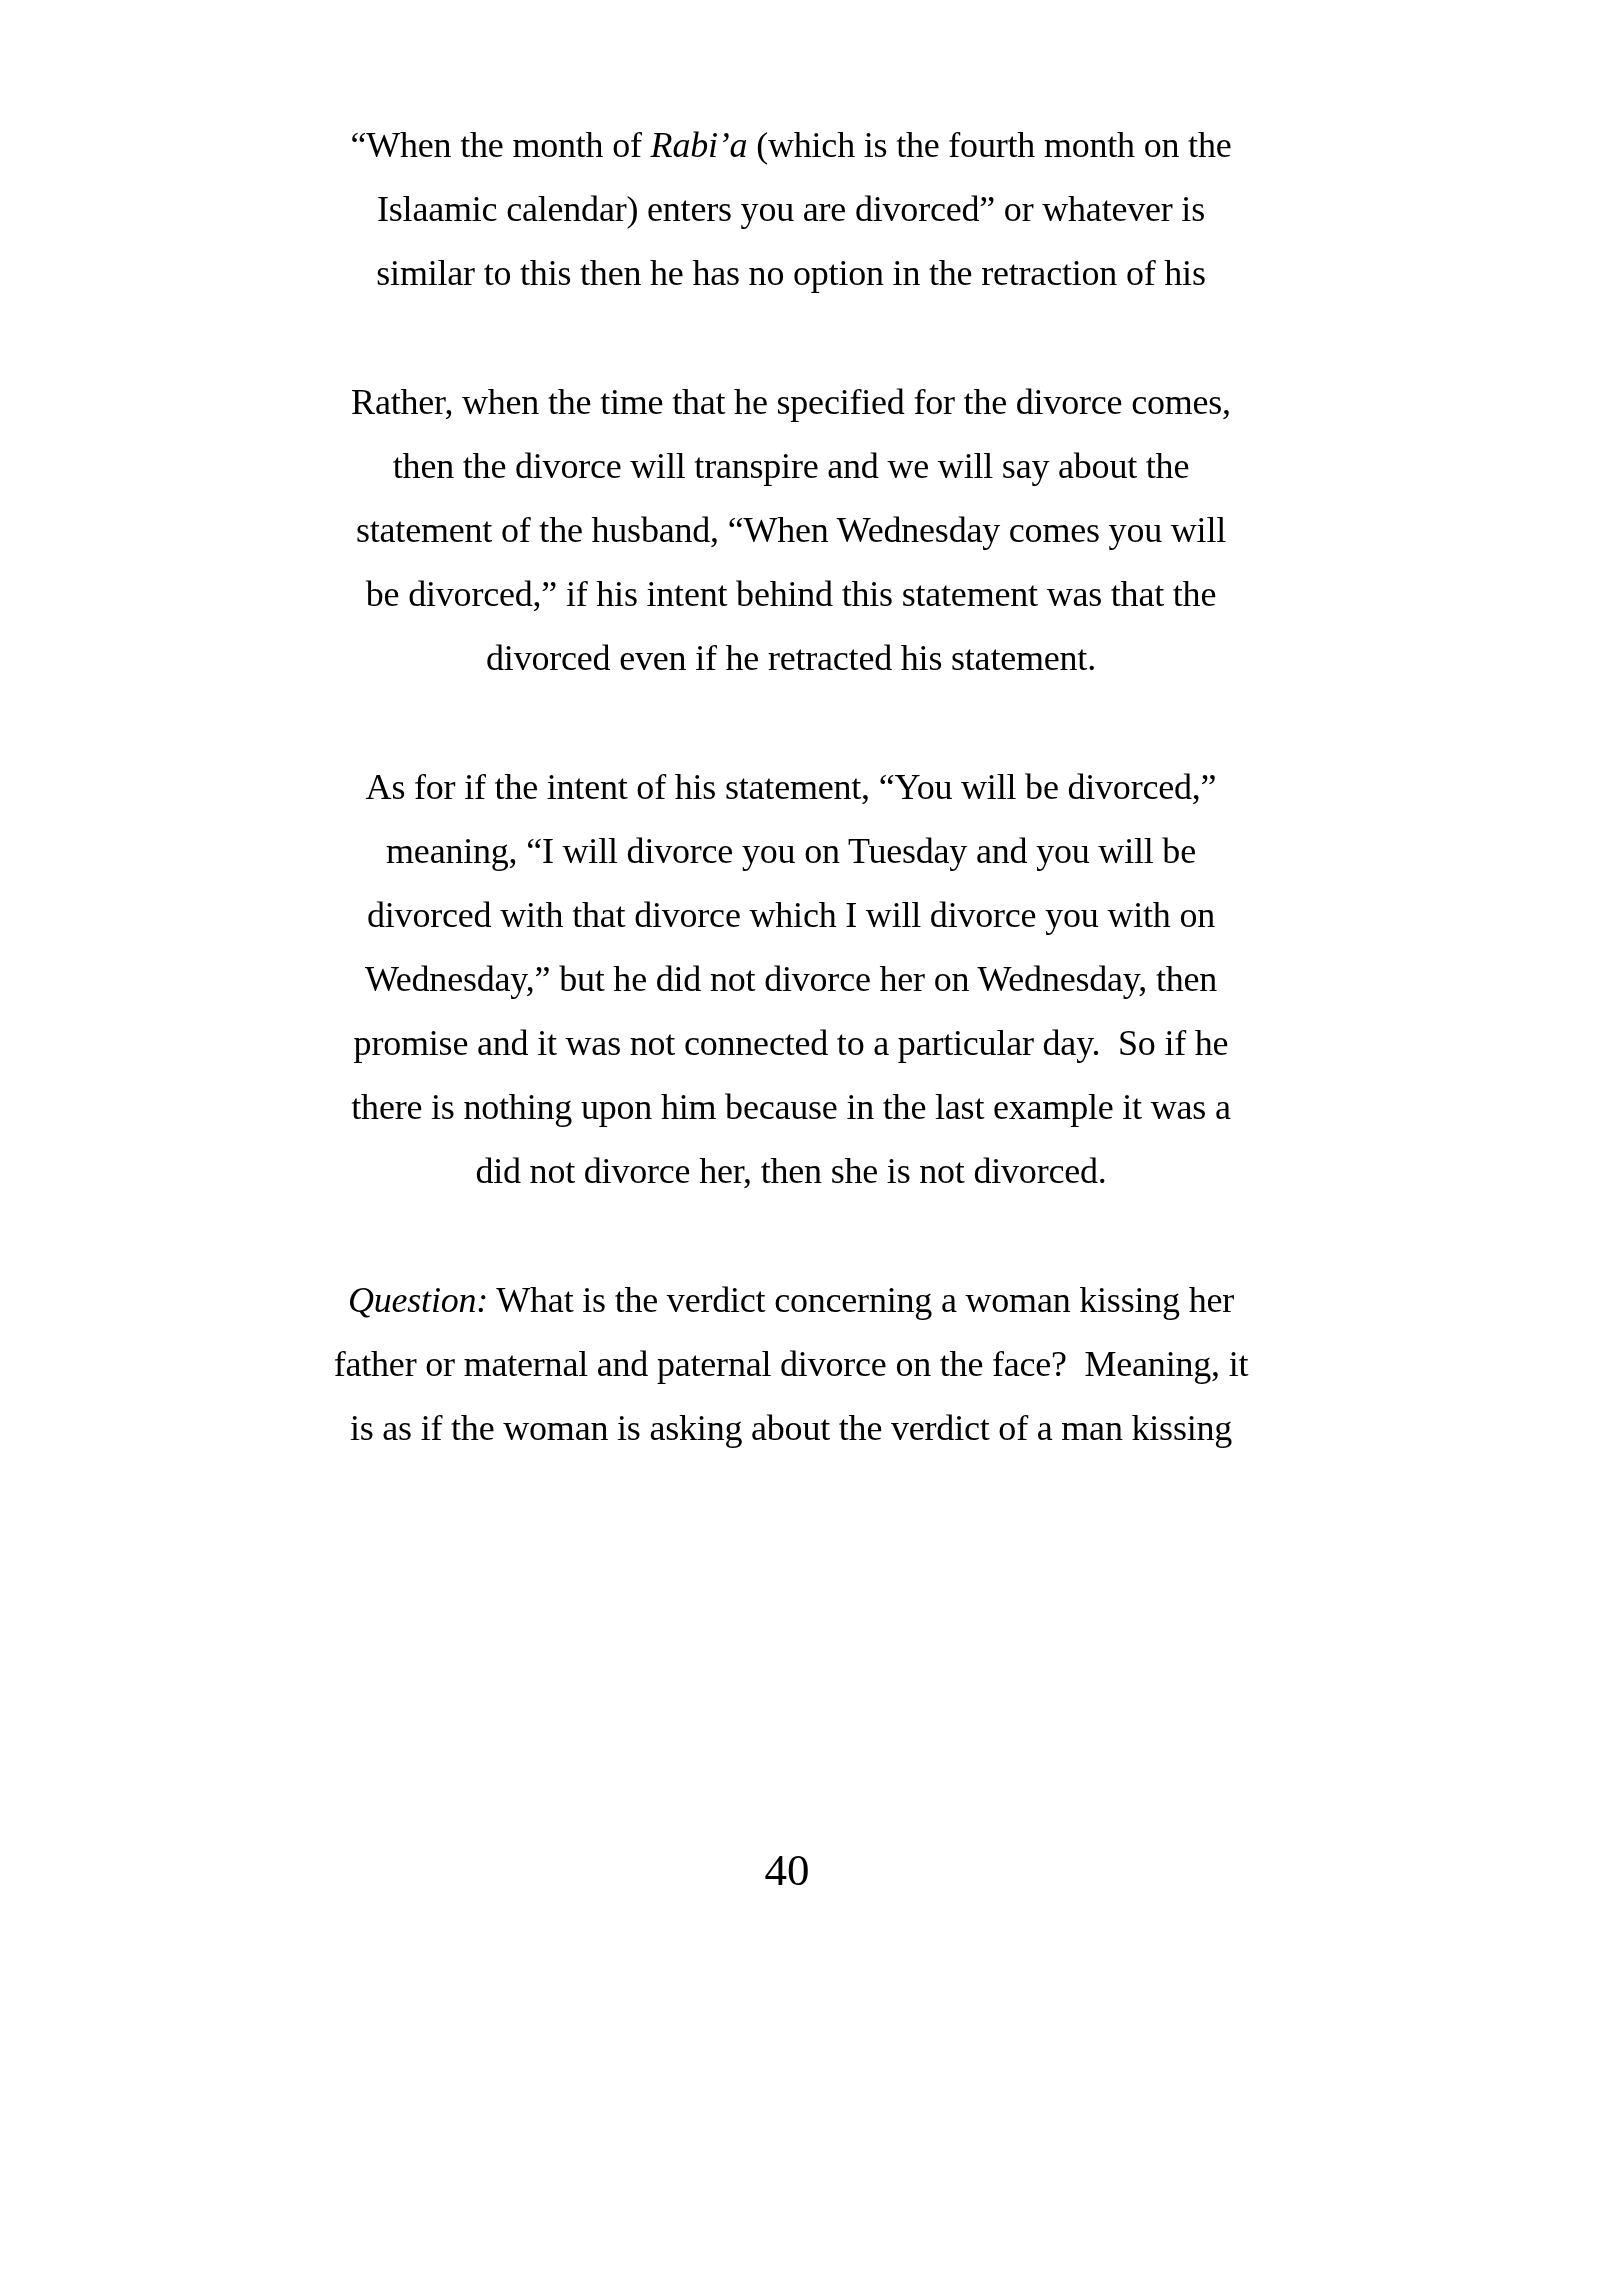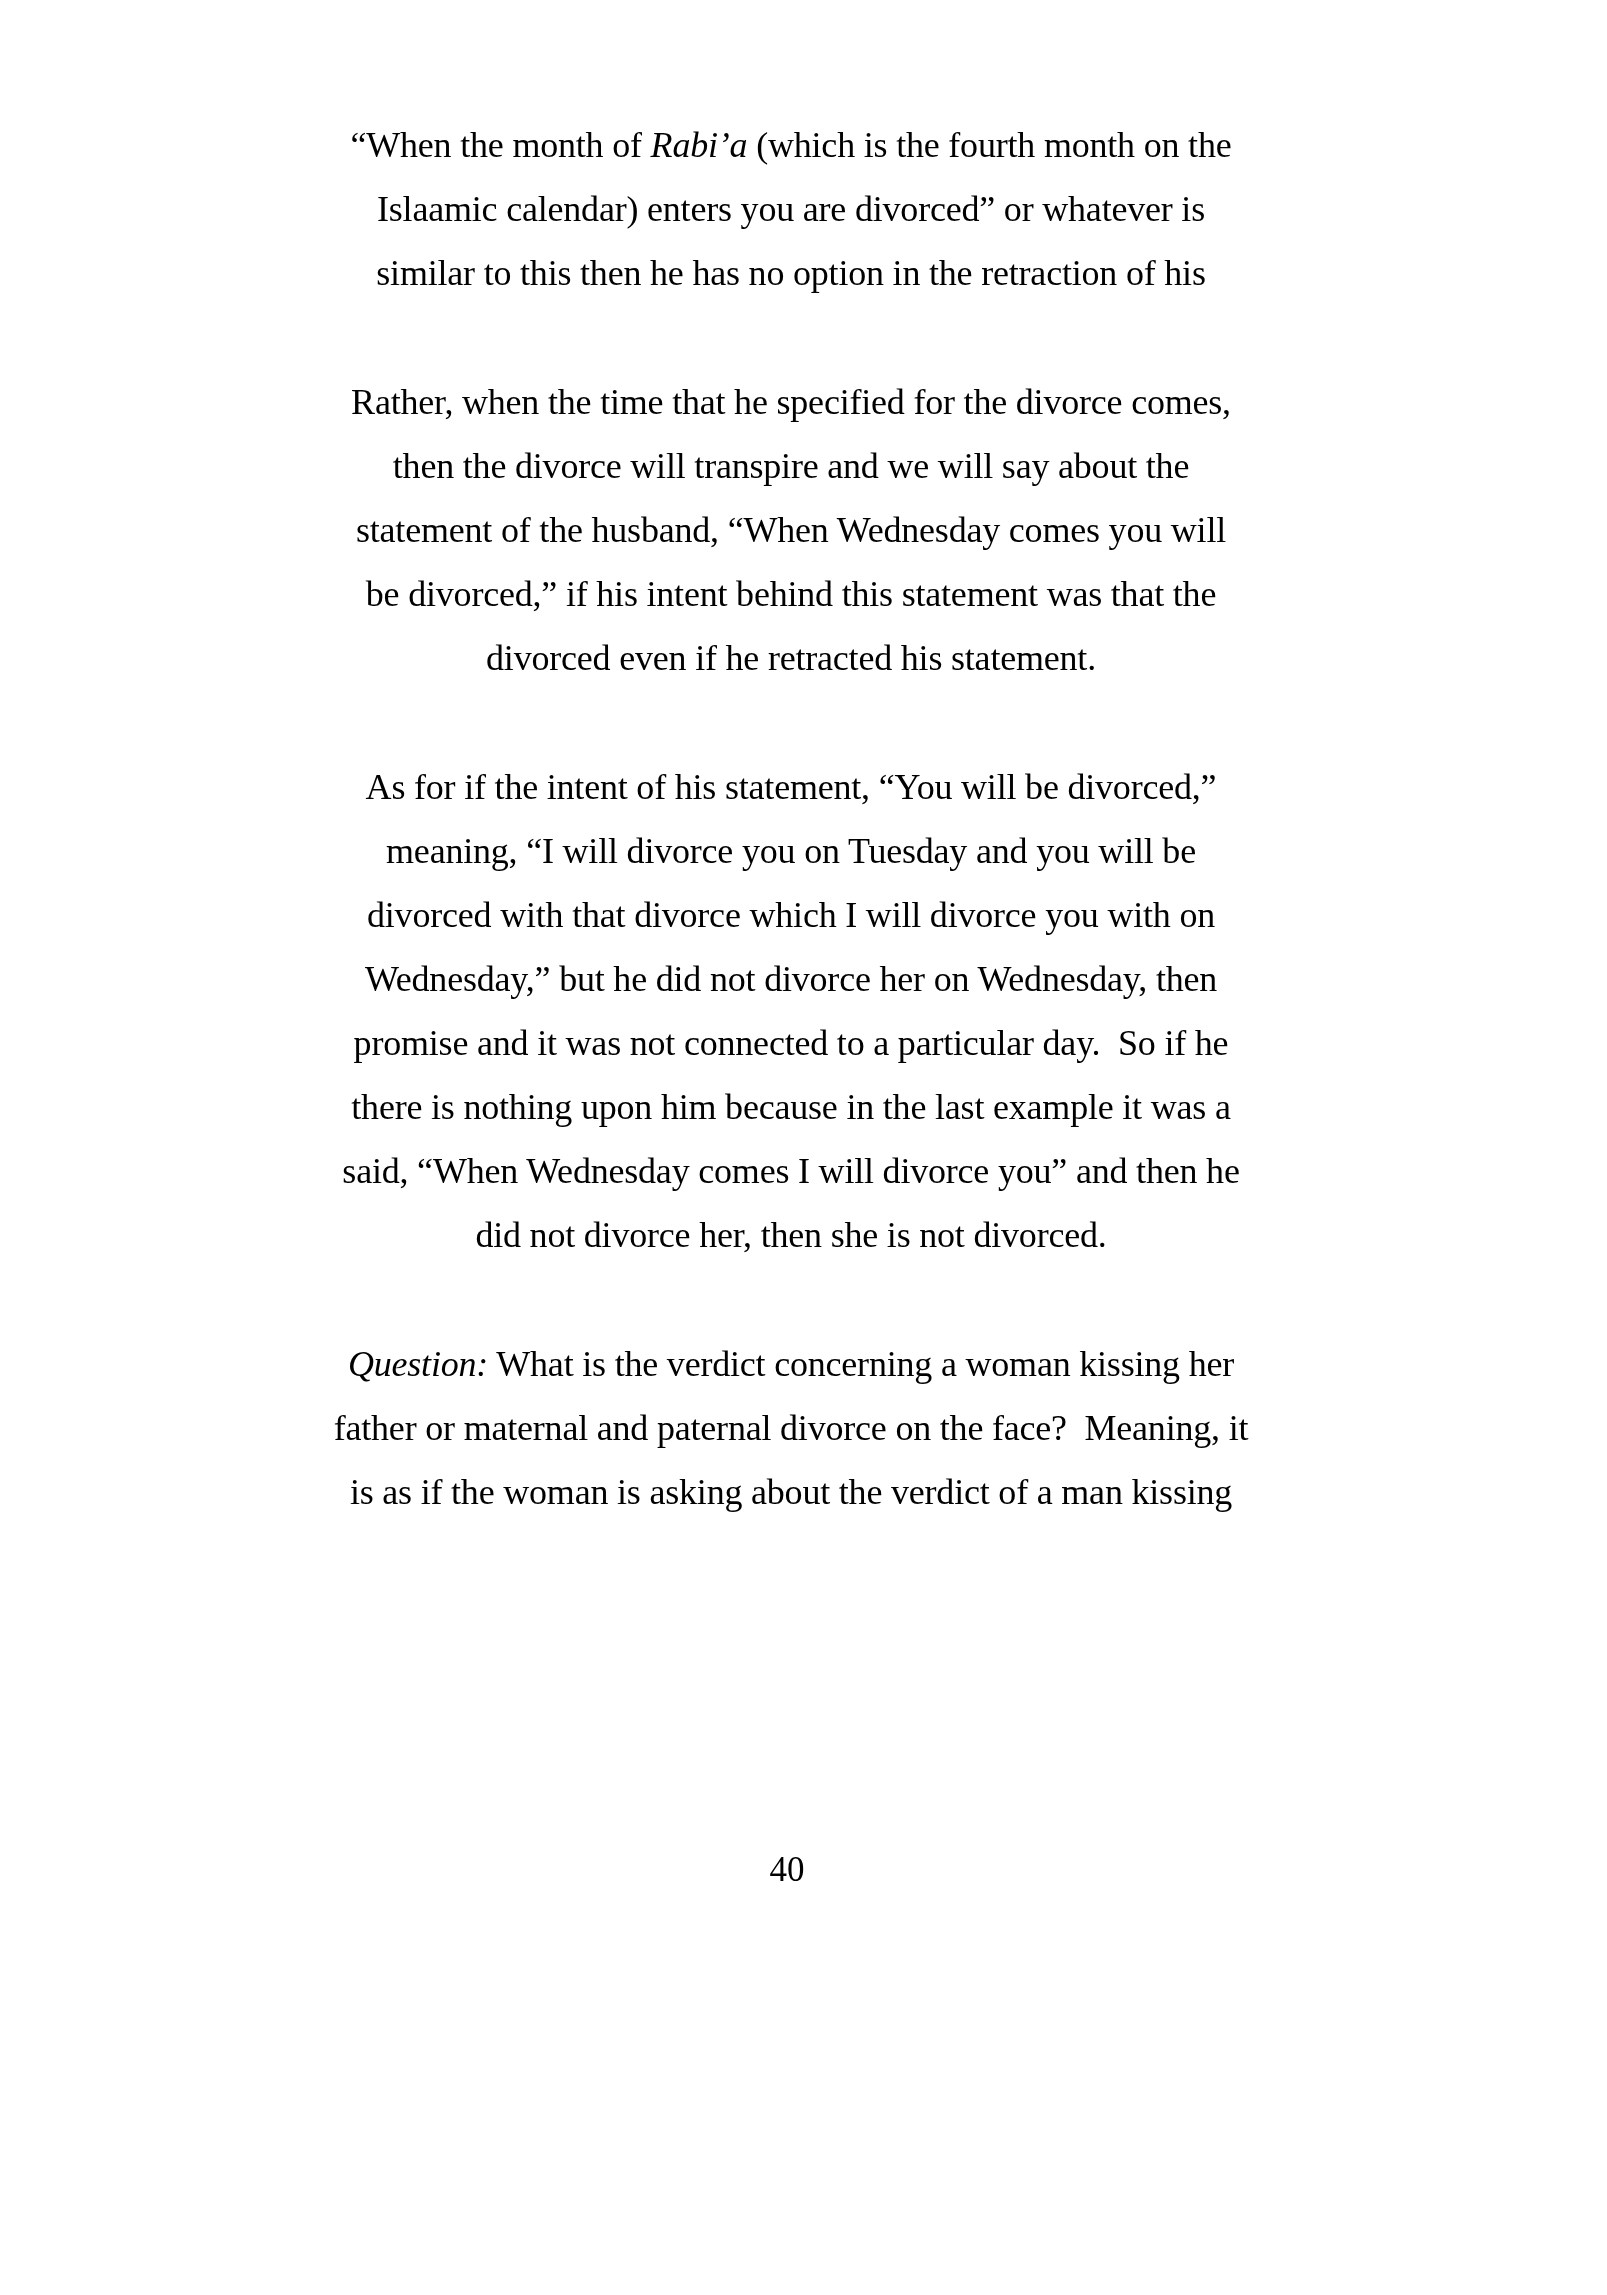--- a/index.html
+++ b/index.html
@@ -33,21 +33,21 @@
     white-space: pre;
     letter-spacing: -0.2px;
   }
   .it { font-style: italic; }
   .page-number {
     position: absolute;
     top: 1847px;
     left: 249px;
     width: 1076px;
     text-align: center;
-    font-size: 35px;
+    font-size: 45px;
     line-height: 46px;
   }
 </style>
 </head>
 <body>
 
 <div class="page">
   <main class="text-block">
 
     <section class="para">
@@ -64,21 +64,20 @@
       <div class="line"><span>divorced even if he retracted his statement.</span></div>
     </section>
 
     <section class="para">
       <div class="line"><span>As for if the intent of his statement, “You will be divorced,”</span></div>
       <div class="line"><span>meaning, “I will divorce you on Tuesday and you will be</span></div>
       <div class="line"><span>divorced with that divorce which I will divorce you with on</span></div>
       <div class="line"><span>Wednesday,” but he did not divorce her on Wednesday, then</span></div>
       <div class="line"><span>promise and it was not connected to a particular day.  So if he</span></div>
       <div class="line"><span>there is nothing upon him because in the last example it was a</span></div>
-      <div class="line"><span>said, “When Wednesday comes I will divorce you” and then he</span></div>
       <div class="line"><span>did not divorce her, then she is not divorced.</span></div>
     </section>
 
     <section class="para">
       <div class="line"><span class="it">Question:</span><span> What is the verdict concerning a woman kissing her</span></div>
       <div class="line"><span>father or maternal and paternal divorce on the face?  Meaning, it</span></div>
       <div class="line"><span>is as if the woman is asking about the verdict of a man kissing</span></div>
     </section>
 
   </main>

